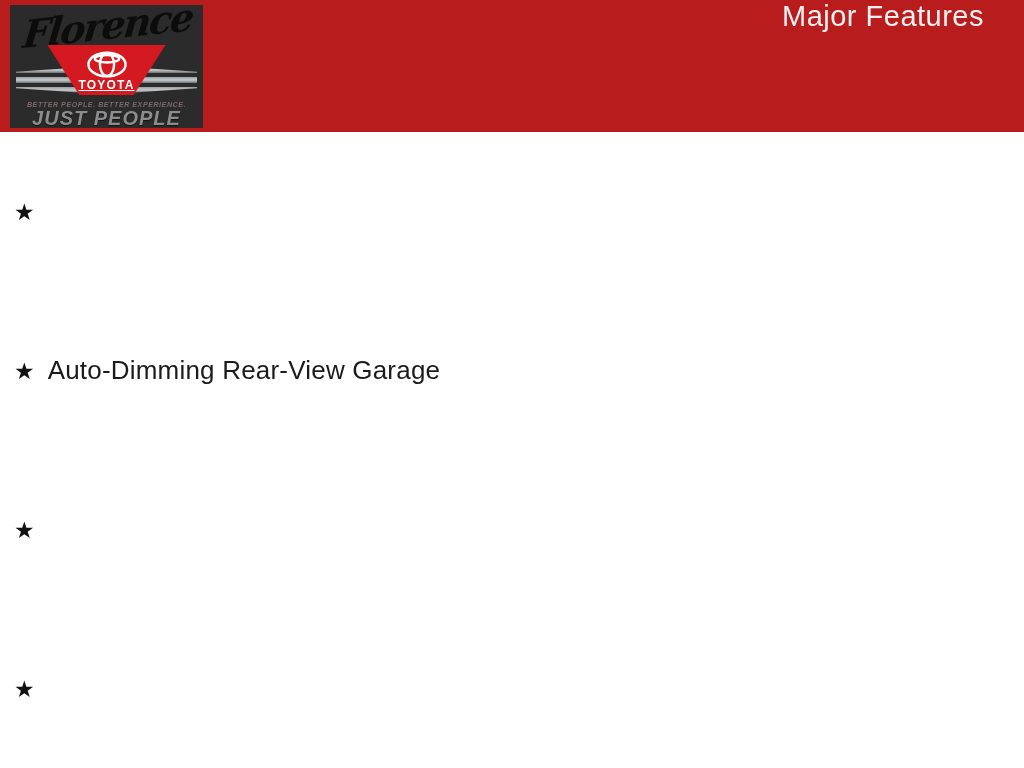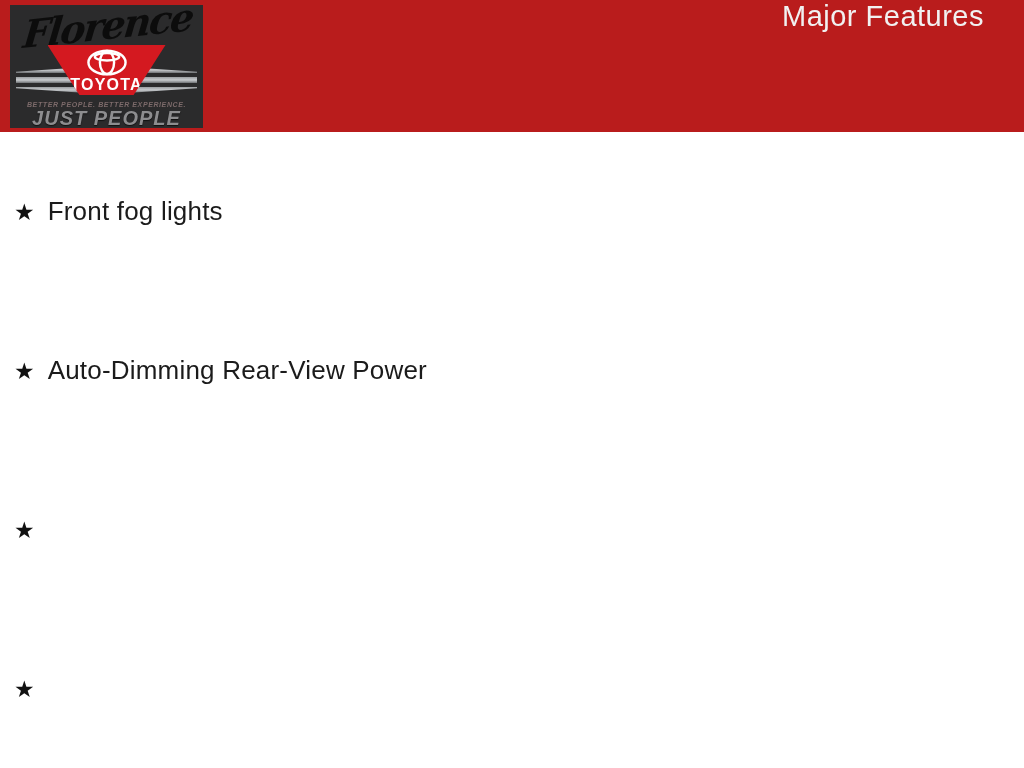--- a/index.html
+++ b/index.html
@@ -79,25 +79,26 @@
     background: #d41920;
     clip-path: polygon(0 0, 100% 0, 73% 100%, 27% 100%);
     display: flex;
     flex-direction: column;
     align-items: center;
     justify-content: center;
   }
   .toyota-emblem { width: 42px; height: 27px; margin-top: 1px; }
   .toyota-word {
     color: #ffffff;
-    font-size: 16px;
+    font-size: 12px;
     font-weight: 700;
     letter-spacing: 1.2px;
     line-height: 1;
     margin-top: 1px;
+    text-decoration: underline;
   }
   .logo-tagline {
     position: absolute;
     top: 96px; left: 0;
     width: 100%;
     text-align: center;
     font-size: 7px;
     font-weight: 700;
     font-style: italic;
     letter-spacing: 0.6px;
@@ -169,26 +170,25 @@
       <div class="toyota-word">TOYOTA</div>
     </div>
     <div class="logo-tagline">BETTER PEOPLE. BETTER EXPERIENCE.</div>
     <div class="logo-slogan">JUST PEOPLE</div>
   </div>
 
   <div class="feature-list">
 
     <div class="feature-row">
       <span class="star">★</span>
-      <span class="feature-label">Front fog lights</span>
     </div>
 
     <div class="feature-row">
       <span class="star">★</span>
-      <span class="feature-label">Auto-Dimming Rear-View Power</span>
+      <span class="feature-label">Auto-Dimming Rear-View Garage</span>
     </div>
 
     <div class="feature-row">
       <span class="star">★</span>
     </div>
 
     <div class="feature-row">
       <span class="star">★</span>
     </div>
 

